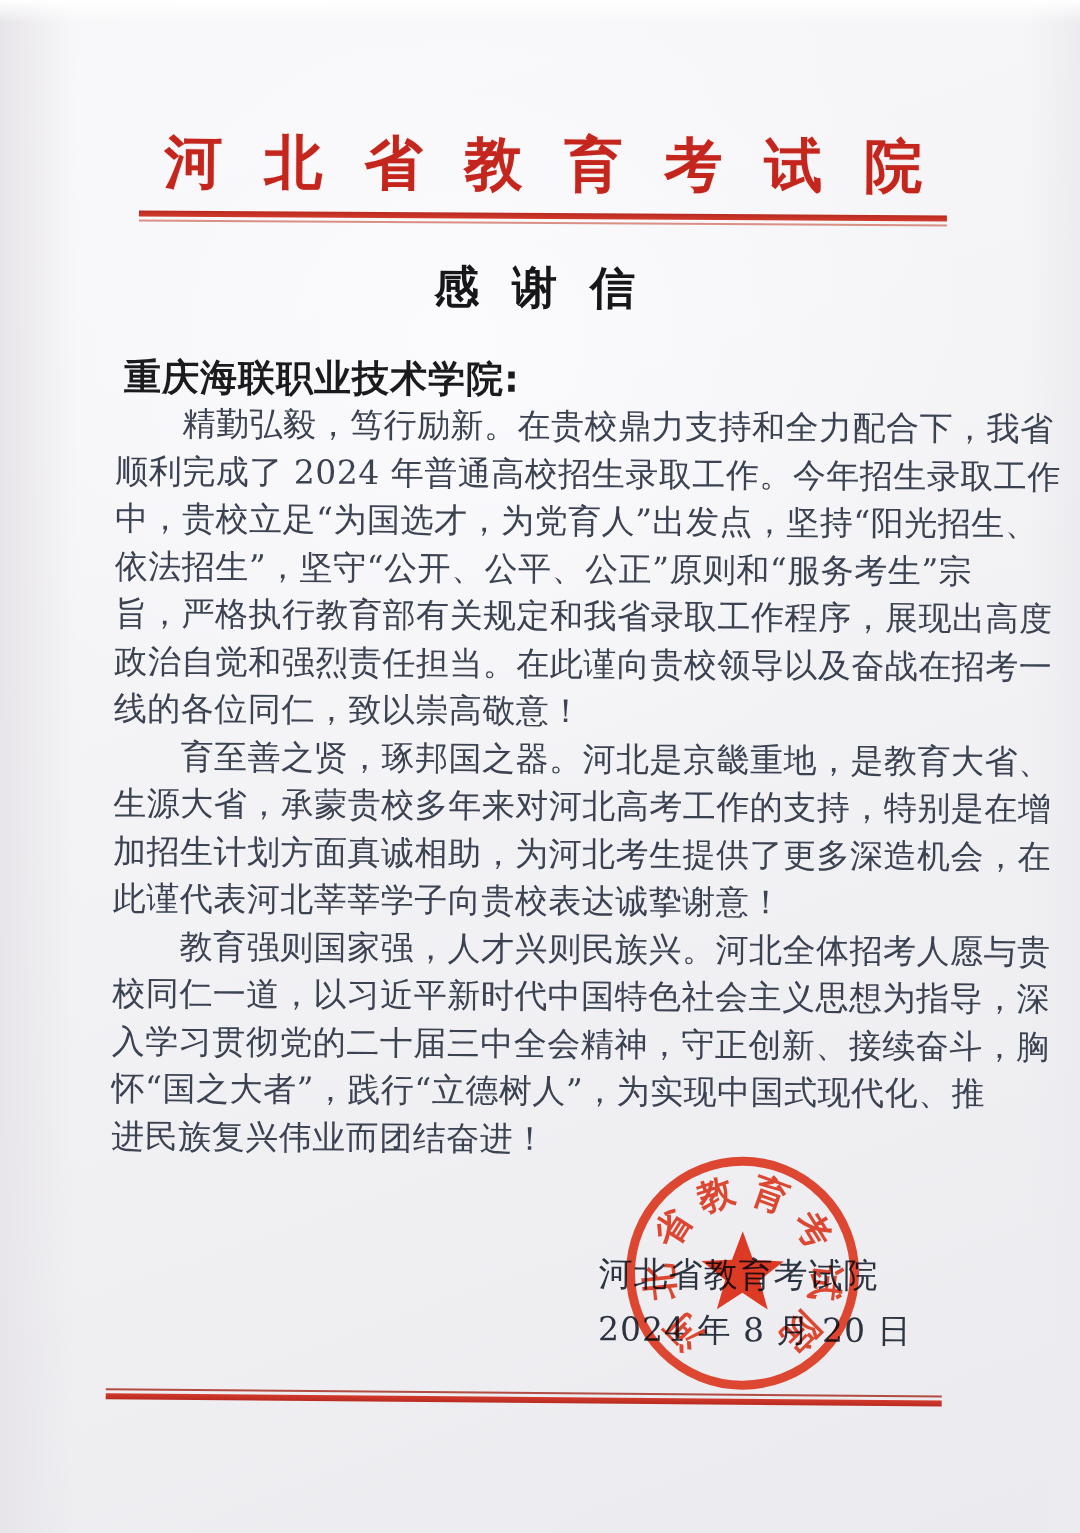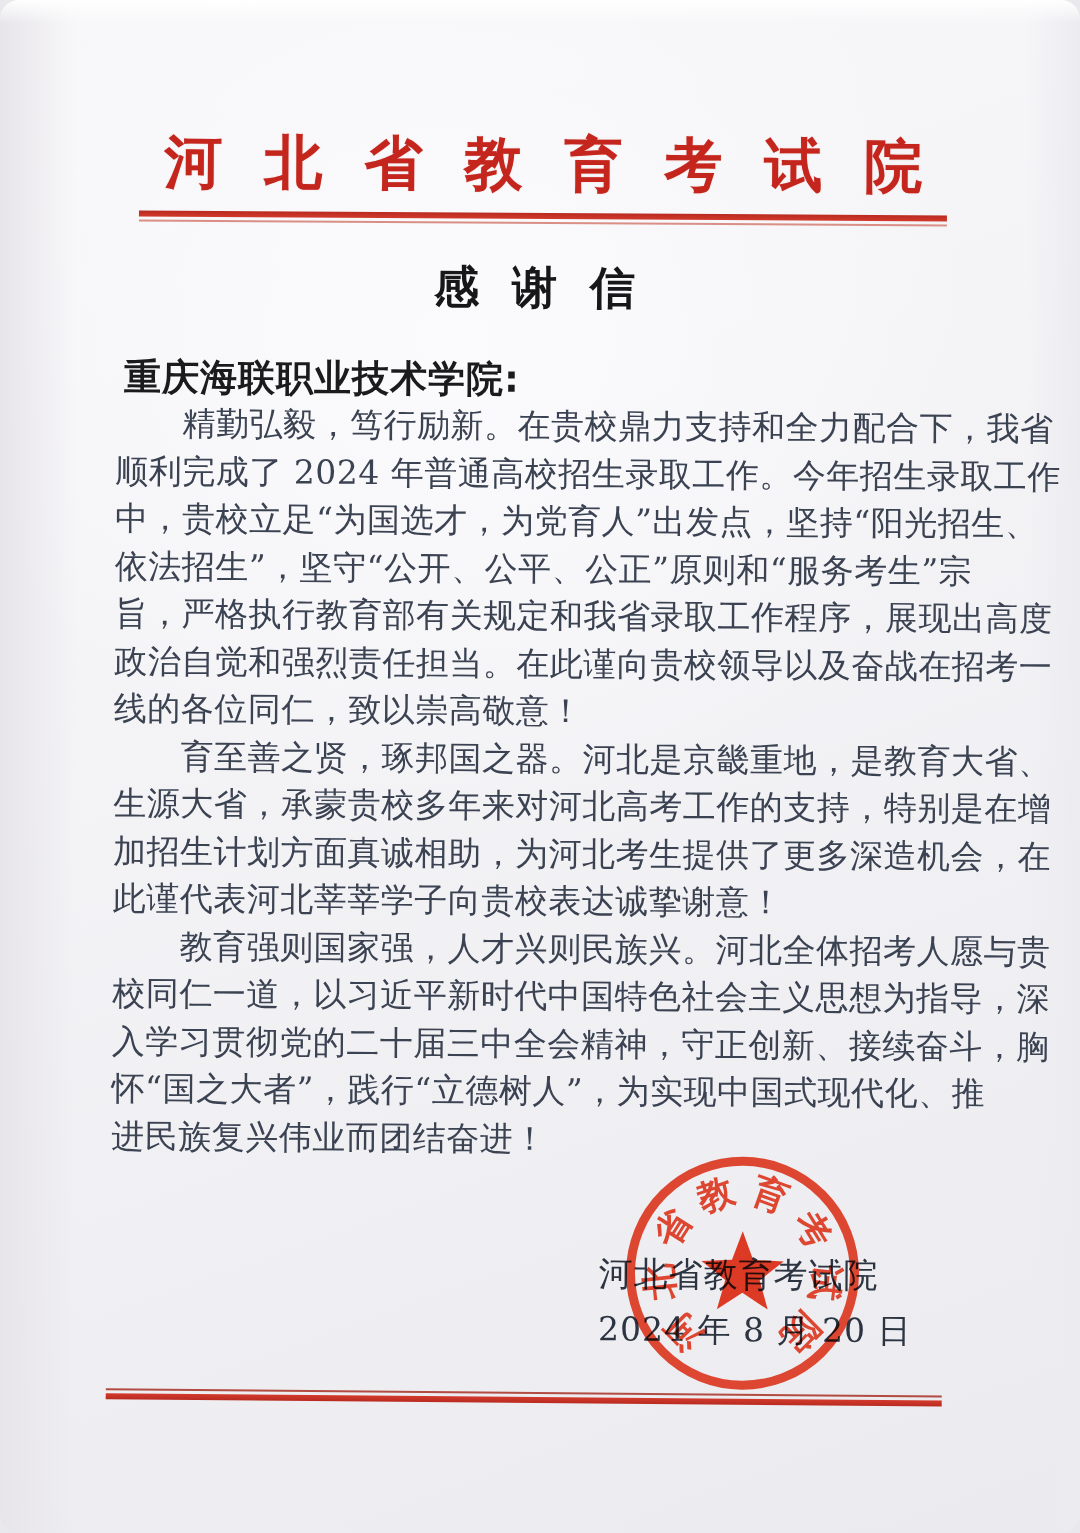--- a/index.html
+++ b/index.html
@@ -9,21 +9,20 @@
     background:#e9e8ec;
   }
   .page{
     position:absolute;inset:0;
     background:
       linear-gradient(180deg,#ffffff 0%,rgba(255,255,255,0) 1.5%),
       linear-gradient(90deg,#e7e5e9 0%,rgba(231,229,233,0) 7%),
       linear-gradient(270deg,#ececf0 0%,rgba(236,236,240,0) 5%),
       radial-gradient(ellipse 70% 45% at 42% 22%,#fbfafc 0%,rgba(251,250,252,0) 70%),
       linear-gradient(160deg,#f8f7f9 0%,#f3f2f5 45%,#ebeaee 100%);
-    border-radius: 19px;
   }
   .content{
     position:absolute;inset:0;
     transform:rotate(0.35deg);
     transform-origin:540px 700px;
   }
   .letterhead{
     position:absolute;top:126px;left:0;width:1080px;
     text-align:center;
     font-size:58px;font-weight:bold;

